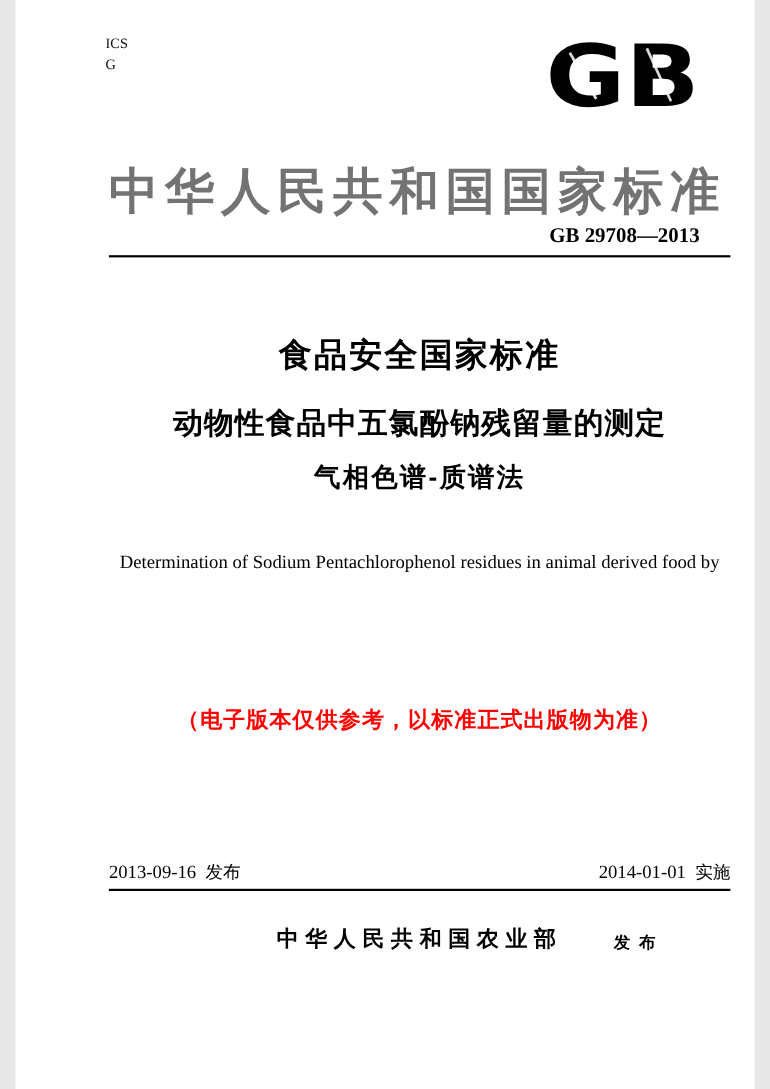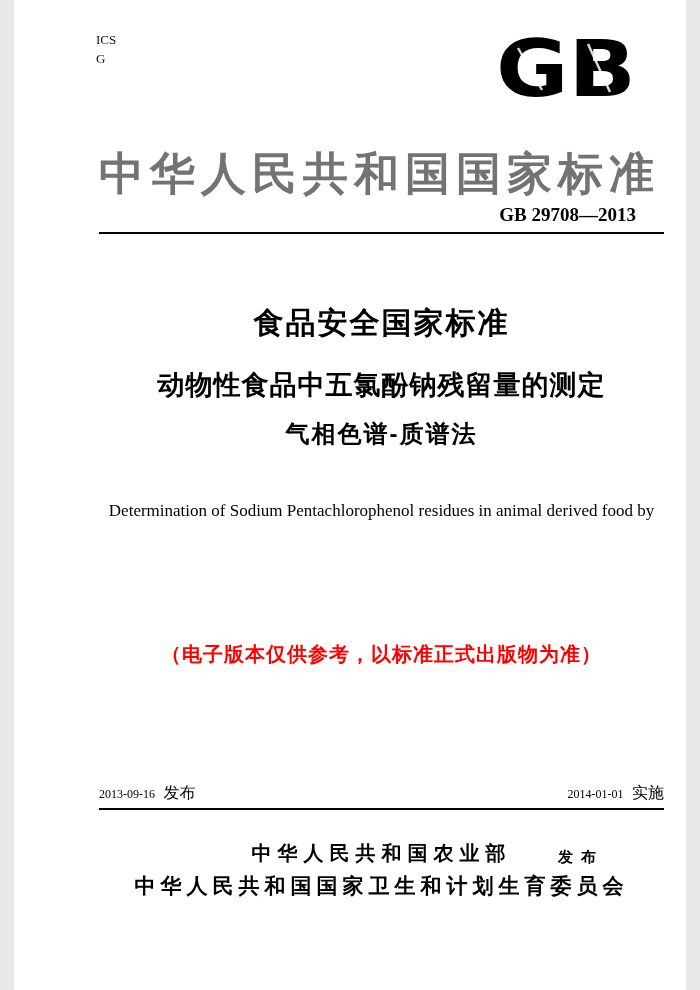--- a/index.html
+++ b/index.html
@@ -43,21 +43,21 @@
   .title-zh-sub{top:367px;font-size:27px;font-weight:bold;letter-spacing:1px;white-space:nowrap;}
   .title-zh-method{top:418px;font-size:24px;font-weight:bold;letter-spacing:2px;}
   .title-en-1{top:501px;font-family:"Liberation Serif",serif;font-size:17px;font-weight:normal;}
   .title-en-2{top:544px;font-family:"Liberation Serif",serif;font-size:17px;font-weight:normal;}
   .e-note{top:641px;font-size:20px;font-weight:bold;letter-spacing:1px;}
   .dates-row{
     position:absolute;left:85px;top:783px;width:565px;
     display:flex;justify-content:space-between;align-items:baseline;
   }
   .date-group{font-size:16px;}
-  .date-num{font-family:"Liberation Serif",serif;font-size:12px;}
+  .date-num{font-family:"Liberation Serif",serif;font-size:17px;}
   .date-label{font-family:"Liberation Sans",sans-serif;font-size:16px;margin-left:4px;}
   .issuer-1{
     top:840px;font-size:20px;font-weight:bold;letter-spacing:6px;
   }
   .issuer-release{
     position:absolute;right:60px;top:8px;
     font-size:15px;font-weight:bold;letter-spacing:8px;
   }
   .issuer-2{
     top:872px;font-size:21px;font-weight:bold;letter-spacing:5px;white-space:nowrap;
@@ -105,15 +105,14 @@
       <span class="date-label">实施</span>
     </span>
   </div>
 
   <div class="rule rule-bottom"></div>
 
   <div class="content-center issuer-1">
     <span>中华人民共和国农业部</span>
     <span class="issuer-release">发布</span>
   </div>
-  <div class="content-center issuer-2">中华人民共和国国家卫生和计划生育委员会</div>
 
 </div>
 
 </body></html>

